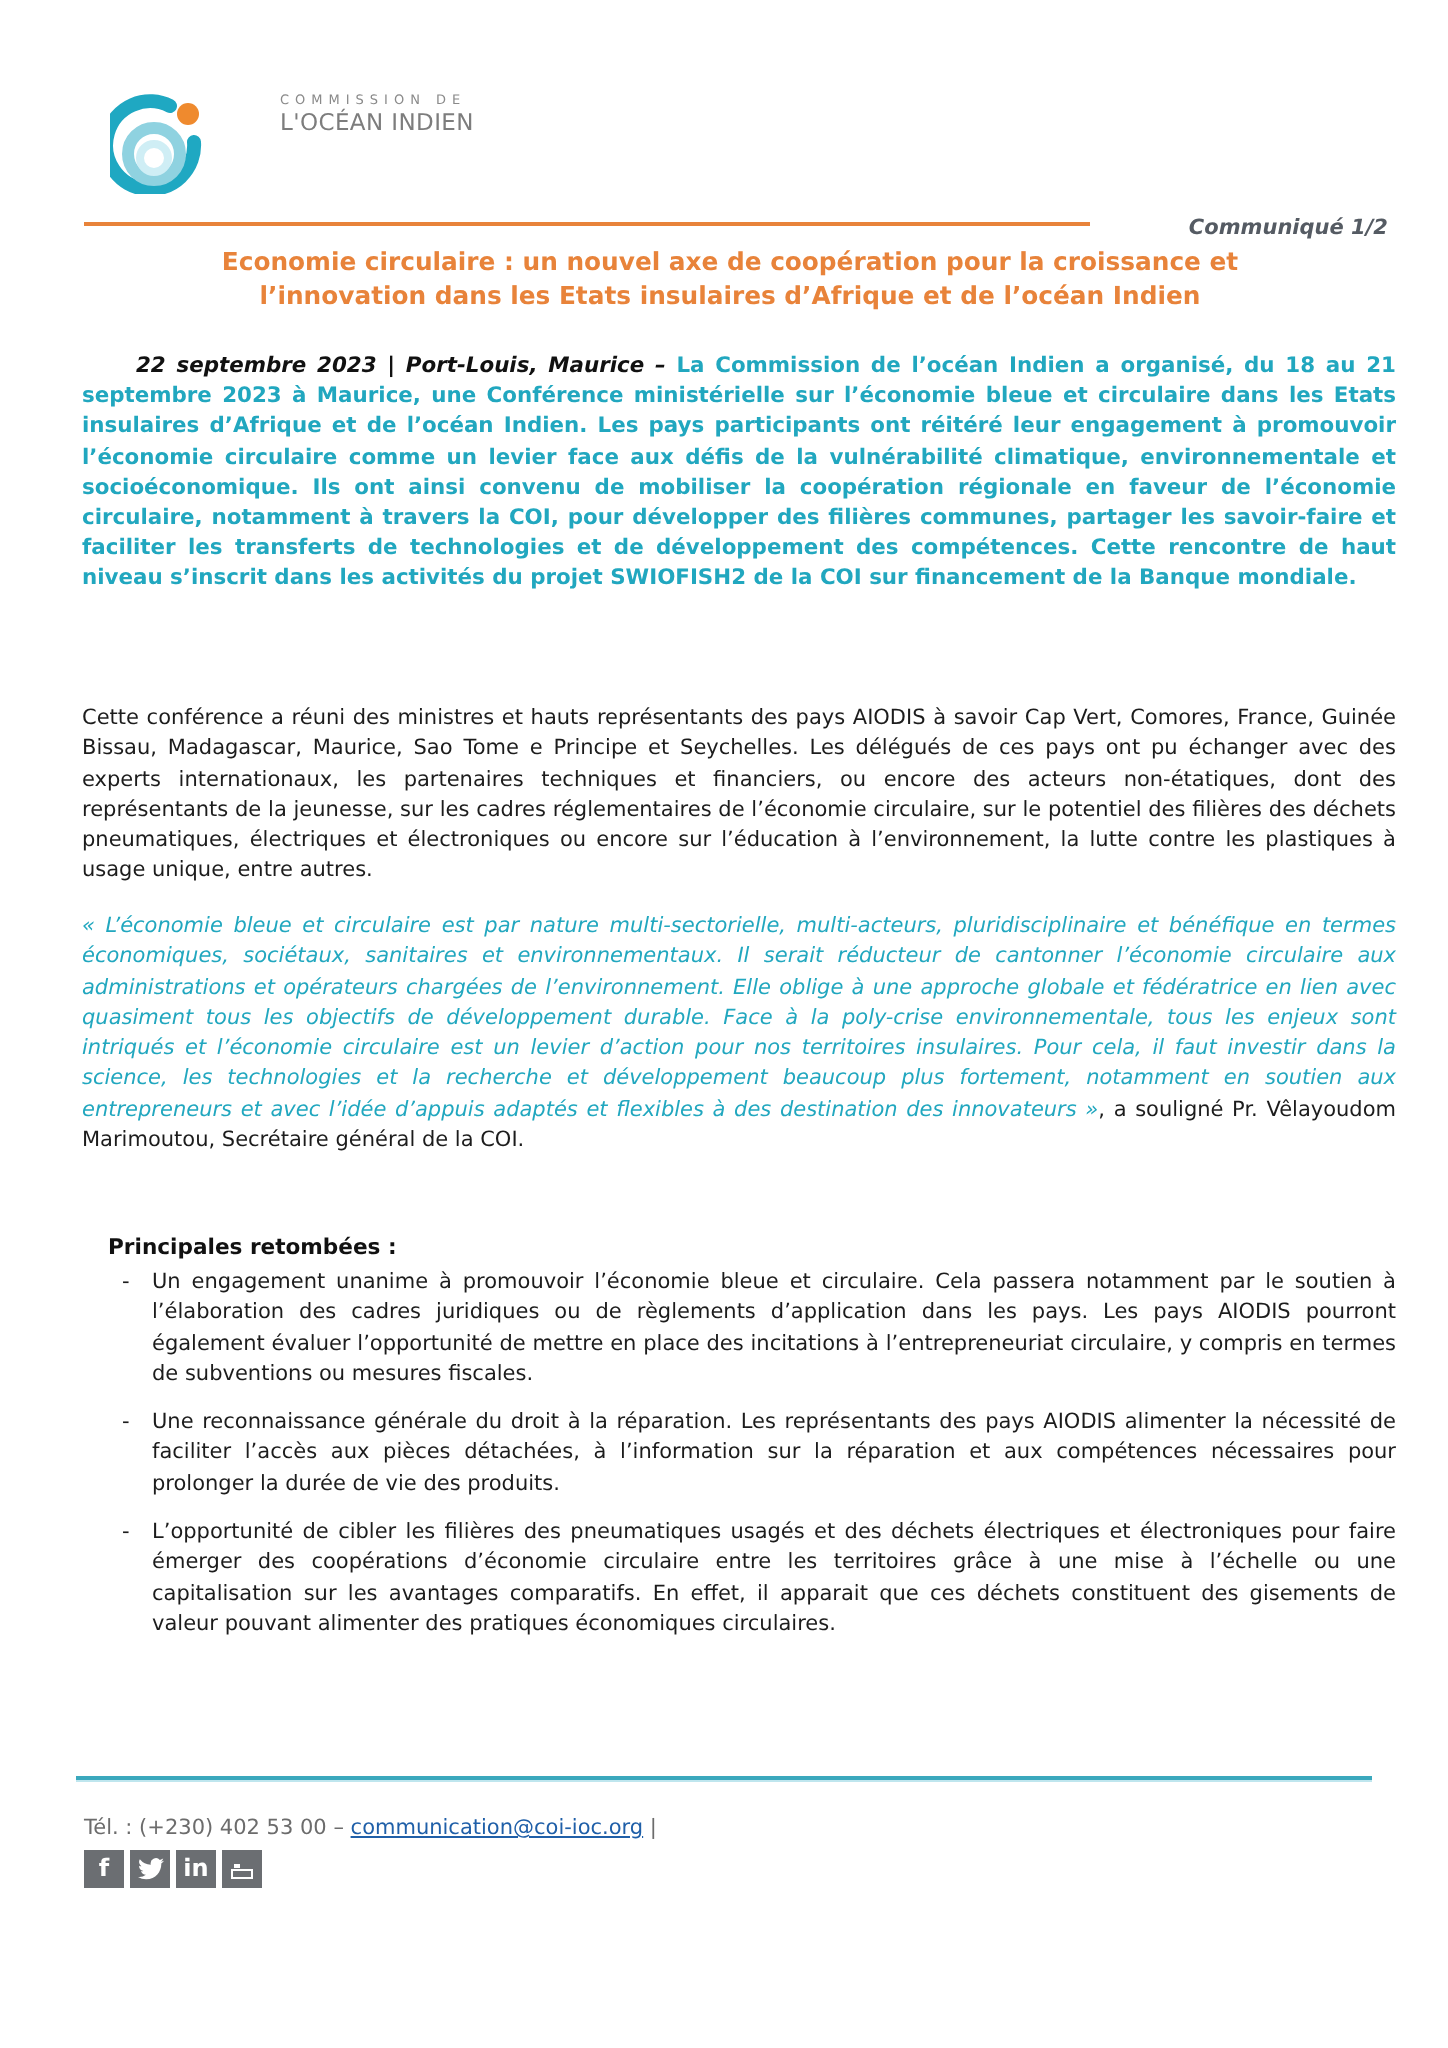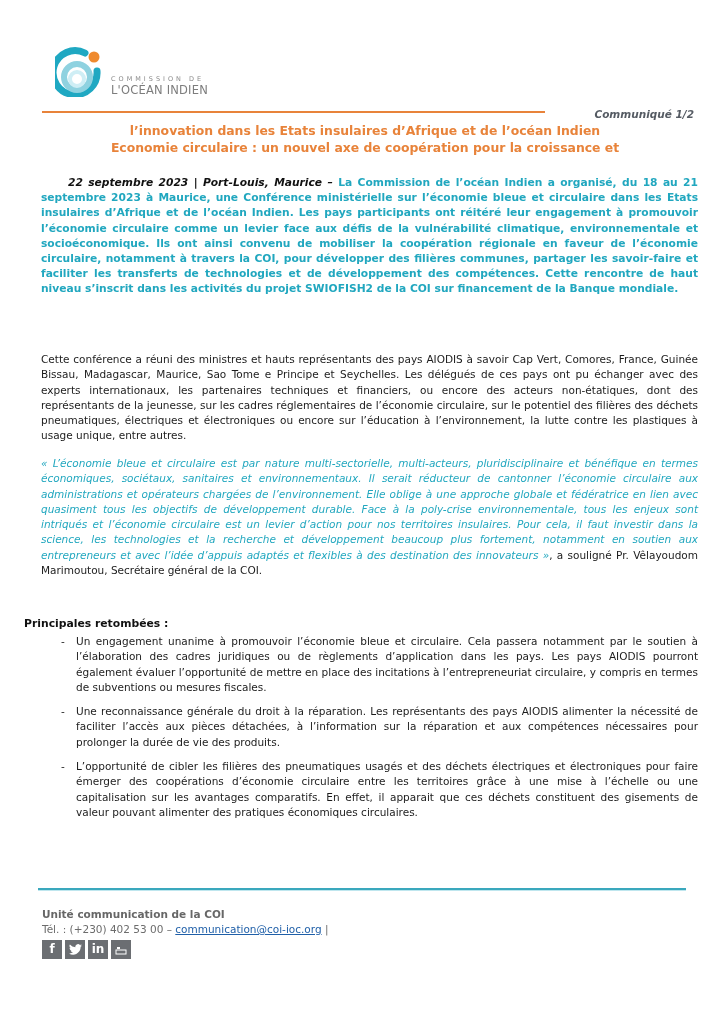--- a/index.html
+++ b/index.html
@@ -1,38 +1,38 @@
 <!DOCTYPE html>
 <html><head>
   <meta charset="utf-8">
   <style>
     * { box-sizing: border-box; margin: 0; padding: 0; }
     html, body { width: 724px; height: 1024px; background: #ffffff; overflow: hidden; }
     body { position: relative; font-family: "DejaVu Sans", "Liberation Sans", sans-serif; color: #1a1a1a; }
 
-    .logo { position: absolute; left: 55px; top: 45px; display: flex; align-items: flex-end; }
+    .logo { position: absolute; left: 55px; top: 45px; display: flex; align-items: flex-start; gap: 29px; }
     .logo-mark { width: 48px; height: 52px; position: relative; }
     .logo-text { margin-left: 8px; color: #8a8a8a; }
     .logo-line1 { font-size: 6.5px; letter-spacing: 3px; line-height: 10px; }
     .logo-line2 { font-size: 11.5px; letter-spacing: 0.2px; line-height: 13px; color: #7d7d7d; }
 
     .header-rule { position: absolute; left: 42px; top: 111px; width: 503px; height: 2px; background: #e8833a; }
     .communique { position: absolute; right: 30px; top: 108px; font-size: 10.5px; font-weight: bold; font-style: italic; color: #555b63; }
 
     .title { position: absolute; left: 40px; top: 122px; width: 650px; text-align: center; font-size: 12.4px; font-weight: bold; color: #e8833a; line-height: 17px; }
 
     .lead { position: absolute; left: 41px; top: 175px; width: 657px; font-size: 10.7px; font-weight: bold; line-height: 15.2px; text-align: justify; color: #21a7bf; }
     .lead .dateline { color: #111; font-style: italic; margin-left: 27px; }
 
     .body-p { position: absolute; left: 41px; width: 657px; font-size: 10.5px; line-height: 15.3px; text-align: justify; color: #1c1c1c; }
     .p1 { top: 352px; }
     .quote { top: 456px; }
     .quote .q-text { color: #21a7bf; font-style: italic; }
 
-    .section-h { position: absolute; left: 24px; top: 617px; font-size: 10.8px; font-weight: bold; color: #111; }
+    .section-h { position: absolute; left: 54px; top: 617px; font-size: 10.8px; font-weight: bold; color: #111; }
 
     .bullets { position: absolute; left: 41px; top: 634px; width: 657px; list-style: none; }
     .bullet { display: flex; font-size: 10.5px; line-height: 15.3px; color: #1c1c1c; margin-bottom: 9px; }
     .bullet-dash { width: 35px; padding-left: 20px; flex: none; }
     .bullet-text { flex: 1; text-align: justify; }
 
     .footer-rule { position: absolute; left: 38px; top: 888px; width: 648px; height: 2px; background: #3aa8bd; box-shadow: 0 1px 0 #bfe6ee; }
     .footer { position: absolute; left: 42px; top: 907px; color: #6c6c6c; font-size: 10.5px; line-height: 15px; }
     .footer .unit { font-weight: bold; color: #676767; }
     .footer a { color: #1f5fa8; text-decoration: underline; text-align: center; }
@@ -54,22 +54,22 @@
   <div class="logo-text">
     <div class="logo-line1">COMMISSION DE</div>
     <div class="logo-line2">L'OCÉAN INDIEN</div>
   </div>
 </div>
 
 <div class="header-rule"></div>
 <div class="communique">Communiqué 1/2</div>
 
 <div class="title">
+  <div>Economie circulaire : un nouvel axe de coopération pour la croissance et</div>
   <div>l’innovation dans les Etats insulaires d’Afrique et de l’océan Indien</div>
-  <div>Economie circulaire : un nouvel axe de coopération pour la croissance et</div>
 </div>
 
 <p class="lead">
   <span class="dateline">22 septembre 2023 | Port-Louis, Maurice –</span>
   <span>La Commission de l’océan Indien a organisé, du 18 au 21 septembre 2023 à Maurice, une Conférence ministérielle sur l’économie bleue et circulaire dans les Etats insulaires d’Afrique et de l’océan Indien. Les pays participants ont réitéré leur engagement à promouvoir l’économie circulaire comme un levier face aux défis de la vulnérabilité climatique, environnementale et socioéconomique. Ils ont ainsi convenu de mobiliser la coopération régionale en faveur de l’économie circulaire, notamment à travers la COI, pour développer des filières communes, partager les savoir-faire et faciliter les transferts de technologies et de développement des compétences. Cette rencontre de haut niveau s’inscrit dans les activités du projet SWIOFISH2 de la COI sur financement de la Banque mondiale.</span>
 </p>
 
 <p class="body-p p1">Cette conférence a réuni des ministres et hauts représentants des pays AIODIS à savoir Cap Vert, Comores, France, Guinée Bissau, Madagascar, Maurice, Sao Tome e Principe et Seychelles. Les délégués de ces pays ont pu échanger avec des experts internationaux, les partenaires techniques et financiers, ou encore des acteurs non-étatiques, dont des représentants de la jeunesse, sur les cadres réglementaires de l’économie circulaire, sur le potentiel des filières des déchets pneumatiques, électriques et électroniques ou encore sur l’éducation à l’environnement, la lutte contre les plastiques à usage unique, entre autres.</p>
 
 <p class="body-p quote">
@@ -88,21 +88,20 @@
     <span class="bullet-text">Une reconnaissance générale du droit à la réparation. Les représentants des pays AIODIS alimenter la nécessité de faciliter l’accès aux pièces détachées, à l’information sur la réparation et aux compétences nécessaires pour prolonger la durée de vie des produits.</span>
   </li>
   <li class="bullet">
     <span class="bullet-dash">-</span>
     <span class="bullet-text">L’opportunité de cibler les filières des pneumatiques usagés et des déchets électriques et électroniques pour faire émerger des coopérations d’économie circulaire entre les territoires grâce à une mise à l’échelle ou une capitalisation sur les avantages comparatifs. En effet, il apparait que ces déchets constituent des gisements de valeur pouvant alimenter des pratiques économiques circulaires.</span>
   </li>
 </ul>
 
 <div class="footer-rule"></div>
 <div class="footer">
-  <div class="unit">Unité communication de la COI</div>
   <div>
     <span>Tél. : (+230) 402 53 00 – </span><a>communication@coi-ioc.org</a><span> |</span>
   </div>
   <div class="socials">
     <div class="social">f</div>
     <div class="social">
       <svg width="13" height="11" viewBox="0 0 24 20">
           <path d="M24 2.4a9.8 9.8 0 0 1-2.8.8A4.9 4.9 0 0 0 23.3.4a9.9 9.9 0 0 1-3.1 1.2A4.9 4.9 0 0 0 11.8 6 14 14 0 0 1 1.7.9a4.9 4.9 0 0 0 1.5 6.6A4.9 4.9 0 0 1 1 6.9a4.9 4.9 0 0 0 3.9 4.9 4.9 4.9 0 0 1-2.2.1 4.9 4.9 0 0 0 4.6 3.4A9.9 9.9 0 0 1 0 17.3 14 14 0 0 0 7.5 19.5c9 0 14-7.5 14-14v-.6A10 10 0 0 0 24 2.4z" fill="#fff"></path>
         </svg>
     </div>

